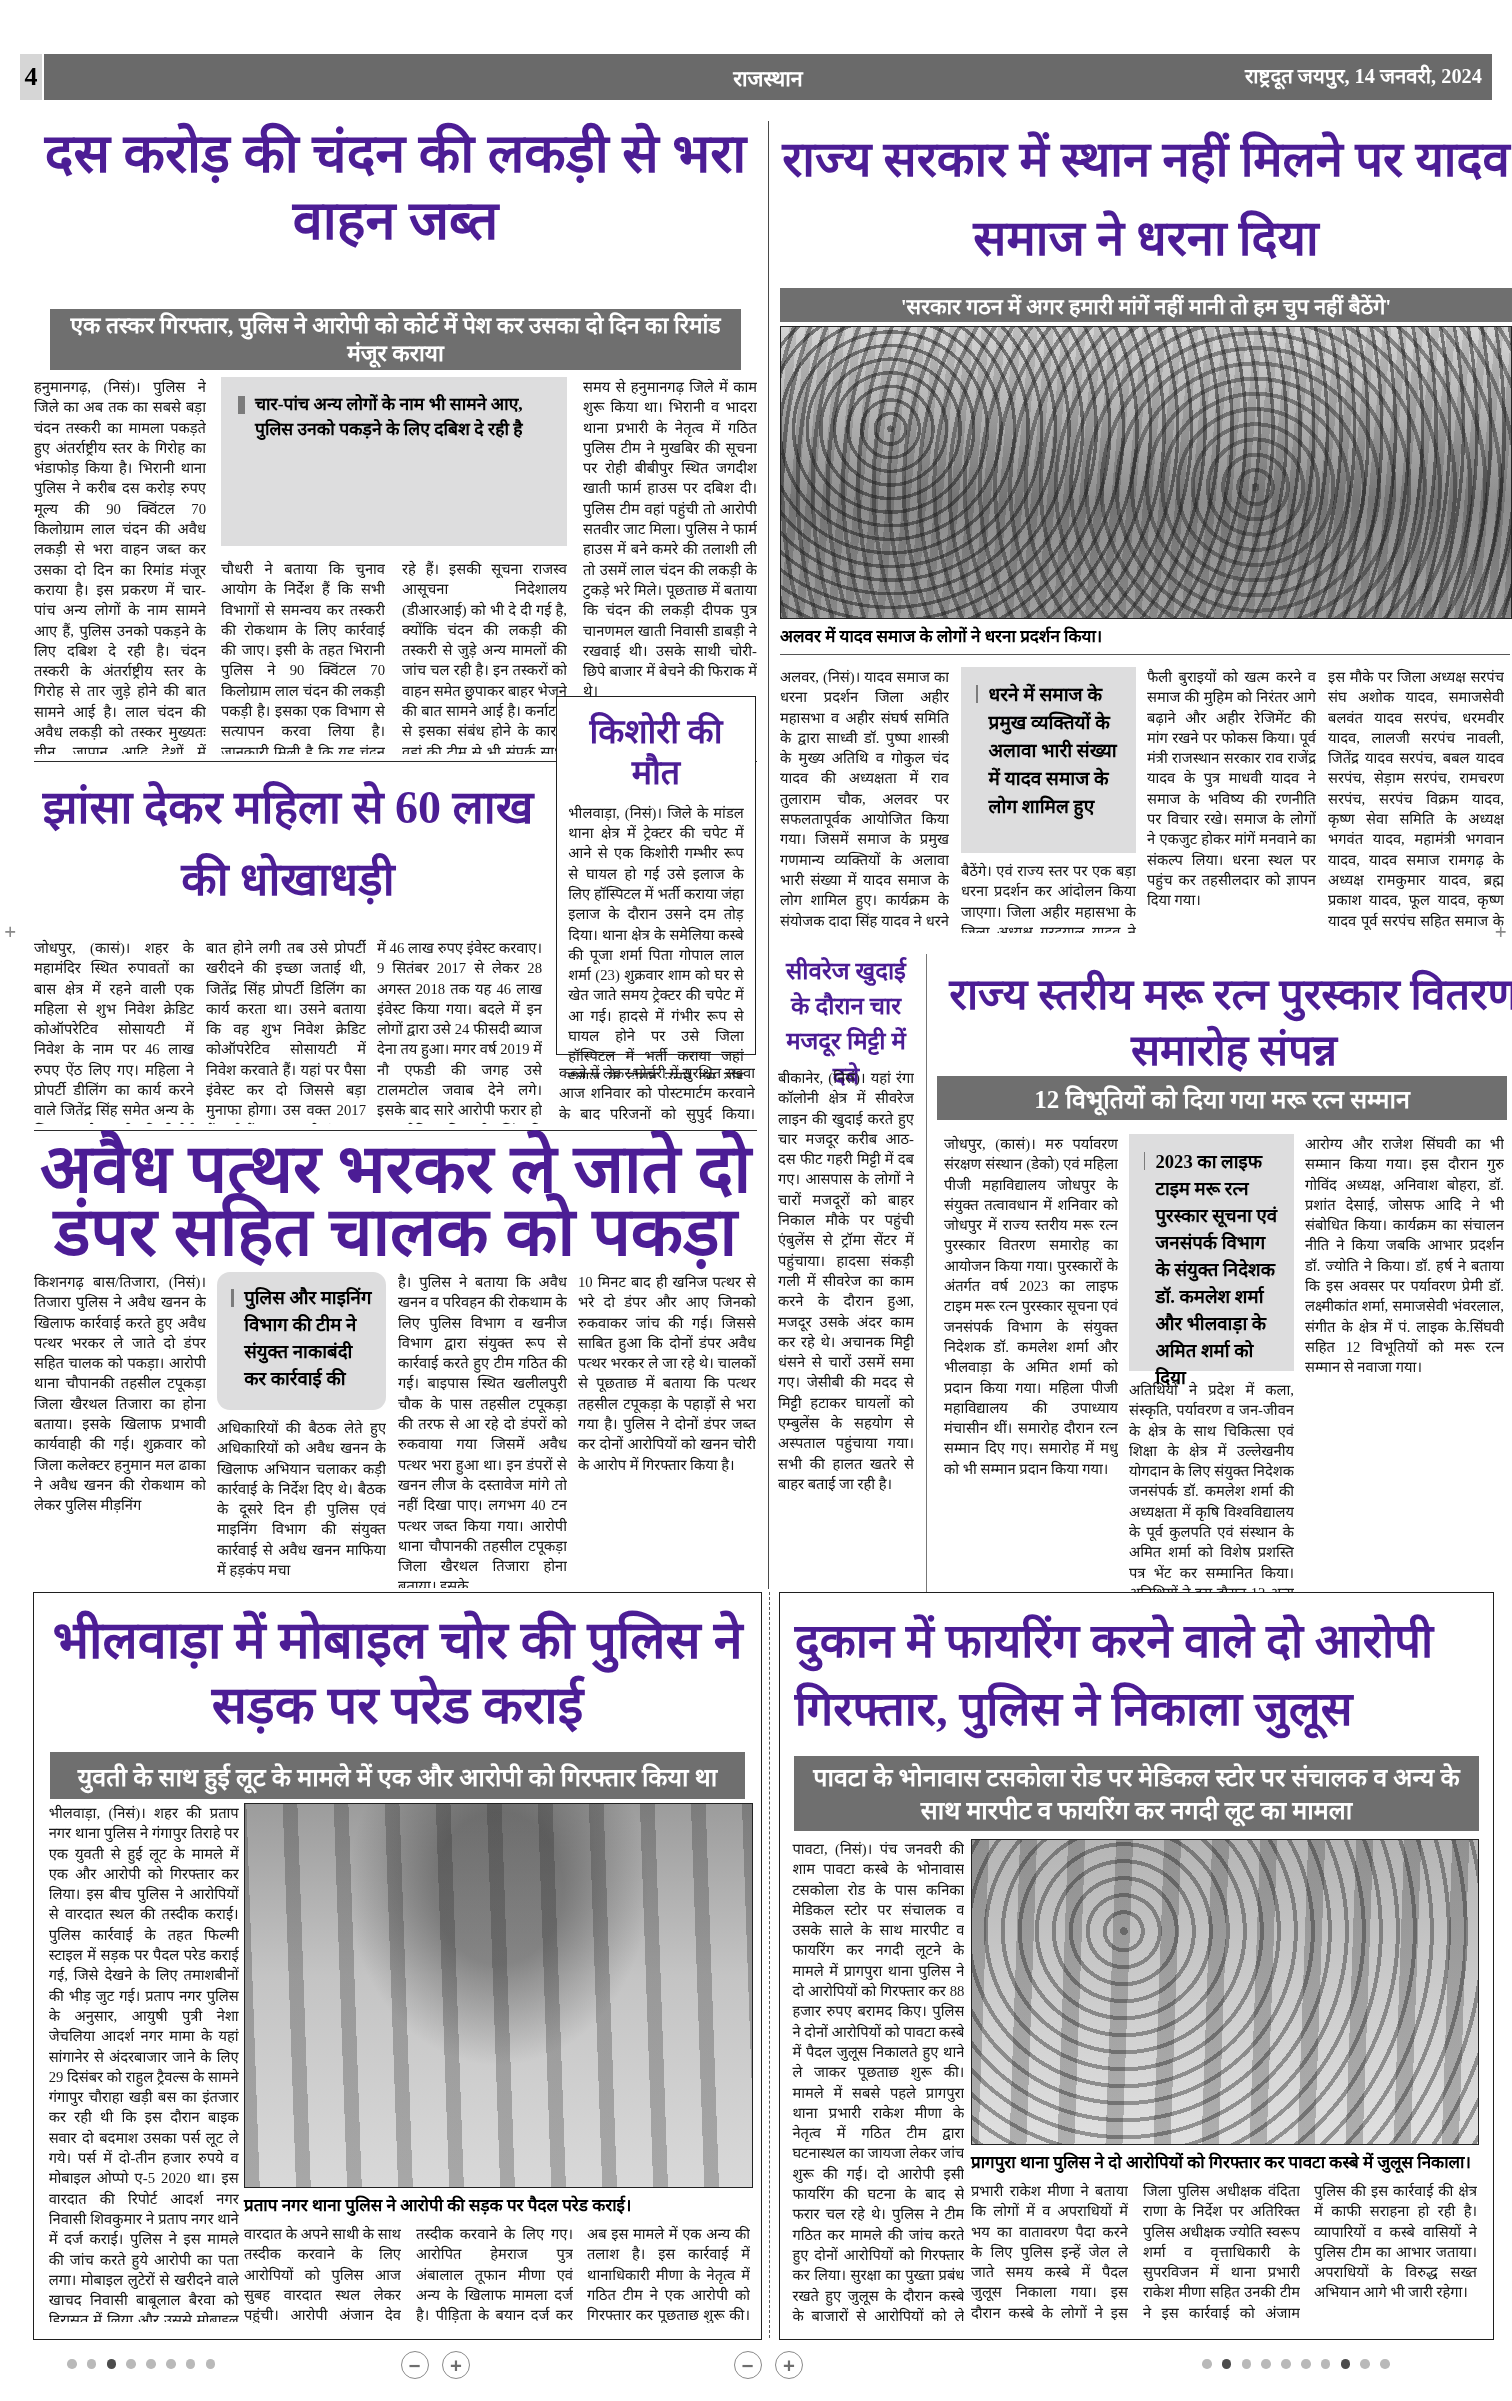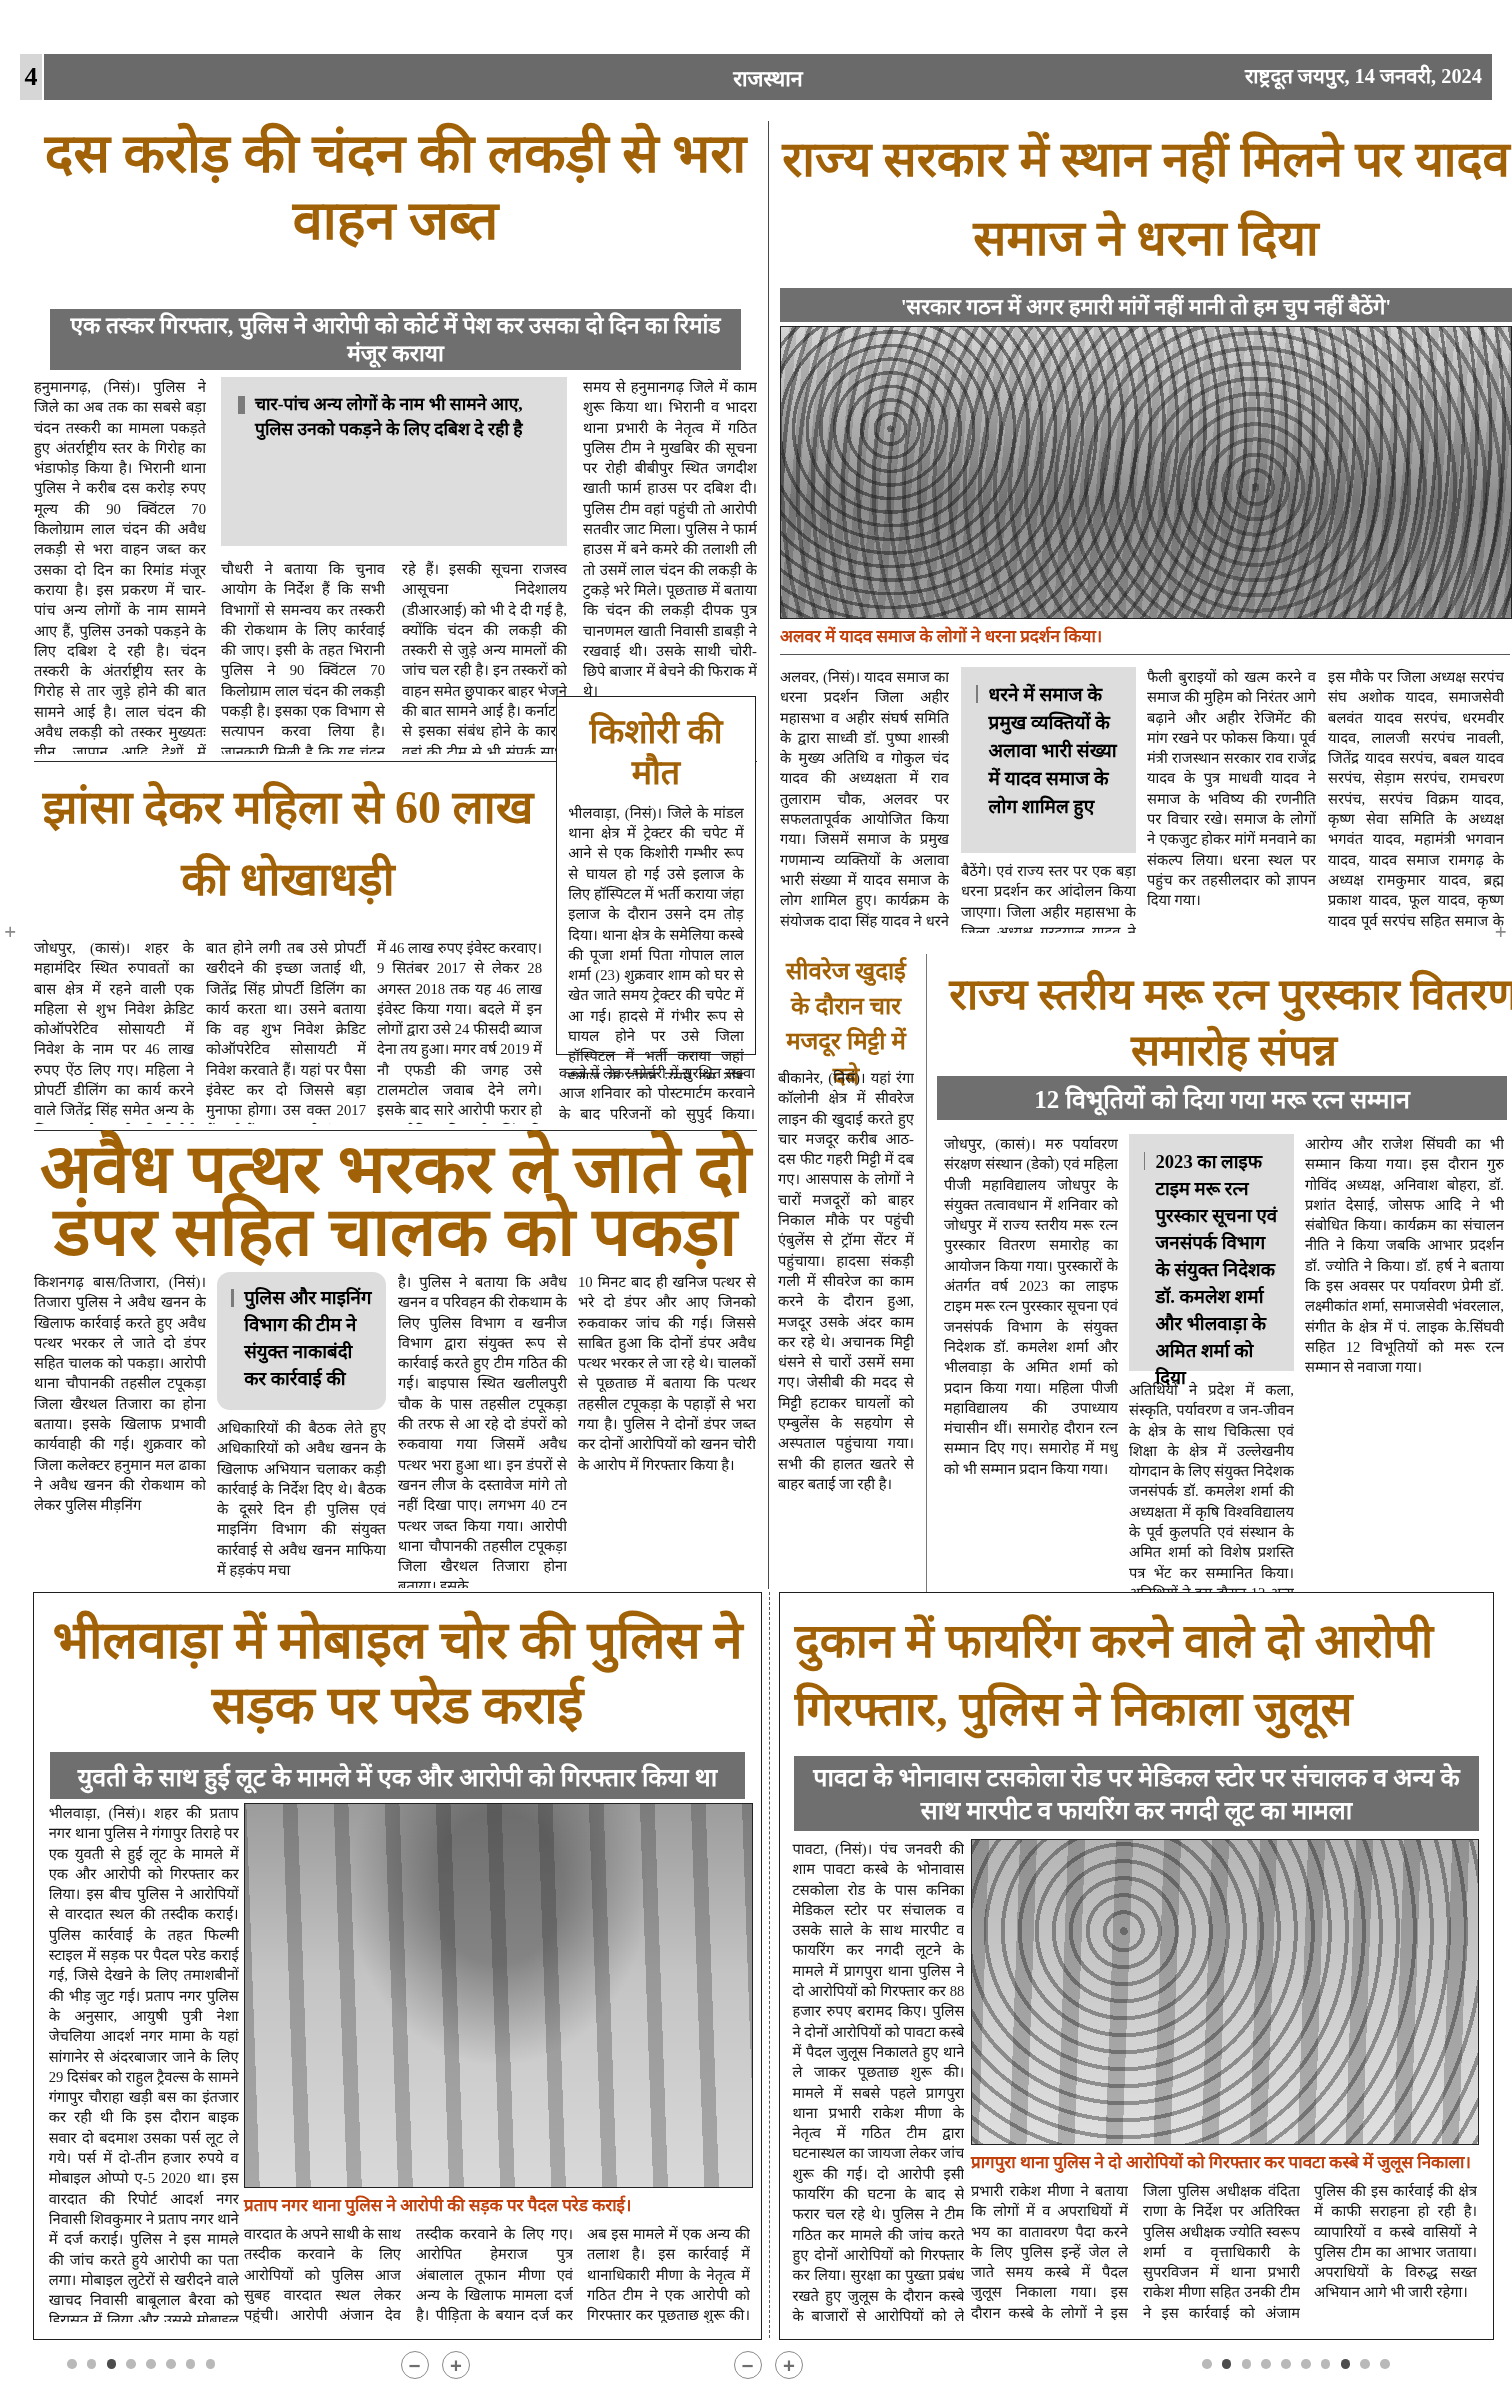--- a/index.html
+++ b/index.html
@@ -8,28 +8,28 @@
   .abs{position:absolute;}
   
   .topbar{position:absolute;left:44px;top:54px;width:1448px;height:46px;background:#6a6a6a;}
   .pagenum{position:absolute;left:20.3px;top:54px;width:21.5px;height:46px;background:#d6d6d6;
            color:#000;font-weight:bold;font-size:26px;display:flex;align-items:center;justify-content:center;}
   .topbar .sec{position:absolute;left:0;right:0;top:0;bottom:0;display:flex;align-items:center;justify-content:center;
            color:#fff;font-weight:bold;font-size:21.5px;}
   .topbar .ed{position:absolute;right:10.2px;top:0;bottom:4px;display:flex;align-items:center;
            color:#ffffff;font-weight:bold;font-size:20.3px;}
   
-  .hl{font-weight:bold;text-align:center;color:#a16207;}
+  .hl{font-weight:bold;text-align:center;color:#4c1d95;}
   .subbar{background:#6f6f6f;color:#fff;font-weight:bold;text-align:center;display:flex;align-items:center;justify-content:center;}
   .graybox{background:#ddddde;}
   .sq{display:inline-block;width:12.4px;height:18px;background:#7b7b7b;margin-right:10.2px;vertical-align:top;margin-top:4.5px;}
   .bullet{display:flex;align-items:flex-start;}
   .bullet .bt{font-weight:bold;font-size:17.5px;line-height:25px;color:#000;}
   .col{font-size:14.7px;line-height:20.3px;text-align:justify;overflow:hidden;color:#161616;}
-  .cap{font-weight:bold;font-size:17px;color:#c2410c;}
+  .cap{font-weight:bold;font-size:17px;color:#000000;}
   .rule-h{position:absolute;height:1.1px;background:#2b2b2b;}
   .rule-v{position:absolute;width:1.1px;background:#4a4a4a;}
   .rule-v.dashed{background:none;border-left:1.7px dashed #555;width:0;}
   .photo{position:absolute;border:1.1px solid #222;overflow:hidden;}
   .photo-crowd{background:
     repeating-radial-gradient(circle at 15% 35%, rgba(25,25,25,.5) 0 3.4px, rgba(0,0,0,0) 3.4px 13.6px),
     repeating-radial-gradient(circle at 65% 55%, rgba(35,35,35,.45) 0 4px, rgba(0,0,0,0) 4px 15.2px),
     repeating-linear-gradient(95deg, rgba(255,255,255,.12) 0 8px, rgba(0,0,0,.08) 8px 16px),
     linear-gradient(180deg,#cfcfcf 0%,#a8a8a8 30%,#7d7d7d 60%,#939393 100%);}
   .photo-street{background:

